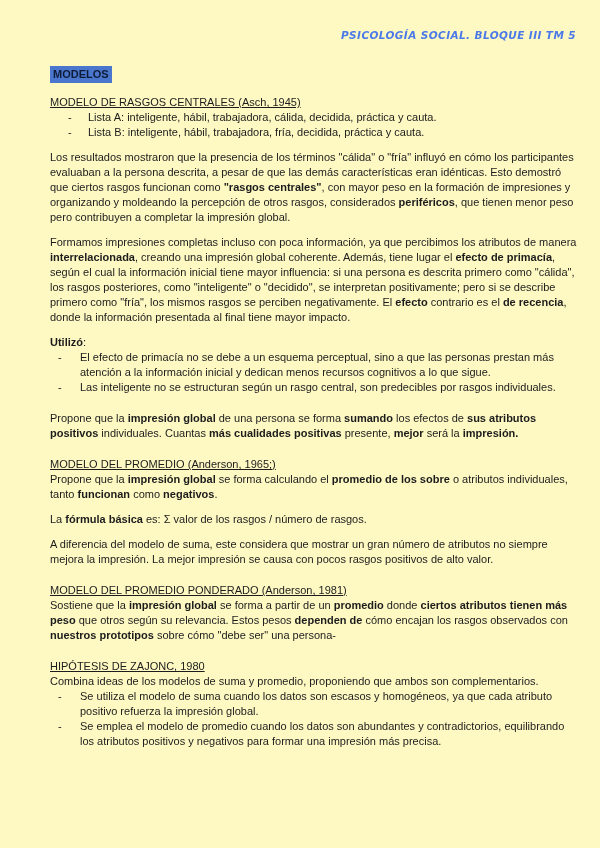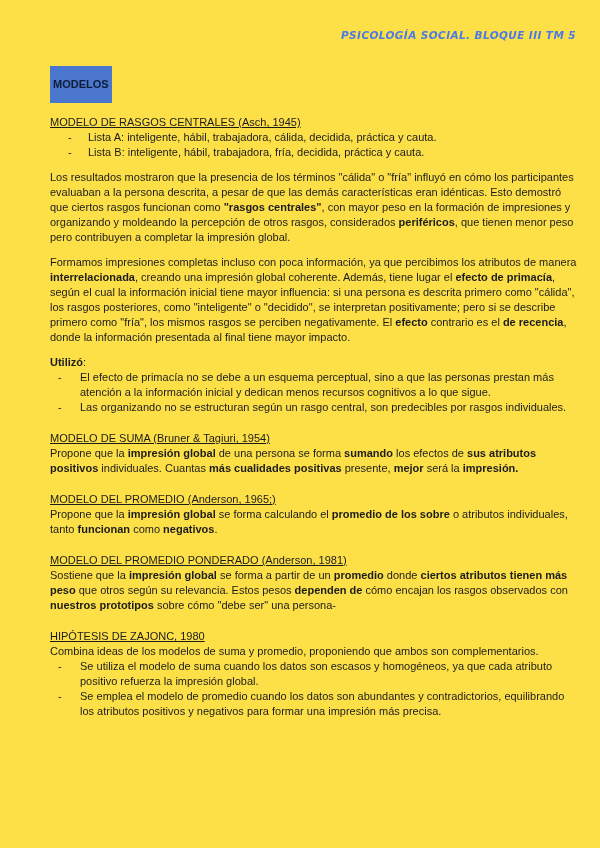--- a/index.html
+++ b/index.html
@@ -1,20 +1,20 @@
 <!DOCTYPE html>
 <html><head>
 <meta charset="utf-8">
 <style>
   html, body { margin: 0; padding: 0; background: #ffffff; }
   .page {
     position: relative;
     width: 600px;
     height: 848px;
-    background: #fde047;
+    background: #fef9c3;
     font-family: "Liberation Sans", sans-serif;
     color: #1c1c1c;
     overflow: hidden;
   }
   .doc-header {
     position: absolute;
     top: 29px;
     right: 24px;
     font-family: "DejaVu Sans", sans-serif;
     font-style: italic;
@@ -30,21 +30,21 @@
     width: 528px;
     font-size: 11px;
     line-height: 15px;
   }
   .highlight-wrap { margin-bottom: 11px; }
   .highlight {
     display: inline-block;
     background: #4a77cd;
     color: #0f1c38;
     font-weight: bold;
-    padding: 11px 3px;
+    padding: 1px 3px;
   }
   .section { margin-top: 16px; }
   .section:first-of-type { margin-top: 12px; }
   .heading { text-decoration: underline; }
   .para { margin-top: 10px; }
   .list { margin-top: 9px; }
   .heading + .para, .heading + .list { margin-top: 0; }
   .tight { margin-top: 0 !important; }
   .li-row { display: flex; padding-left: 8px; }
   .list.indent .li-row { padding-left: 18px; }
@@ -78,31 +78,32 @@
           <div class="para"><span>Los resultados mostraron que la presencia de los términos "cálida" o "fría" influyó en cómo los participantes evaluaban a la persona descrita, a pesar de que las demás características eran idénticas. Esto demostró que ciertos rasgos funcionan como </span><span class="b">"rasgos centrales"</span><span>, con mayor peso en la formación de impresiones y organizando y moldeando la percepción de otros rasgos, considerados </span><span class="b">periféricos</span><span>, que tienen menor peso pero contribuyen a completar la impresión global.</span></div>
           <div class="para"><span>Formamos impresiones completas incluso con poca información, ya que percibimos los atributos de manera </span><span class="b">interrelacionada</span><span>, creando una impresión global coherente. Además, tiene lugar el </span><span class="b">efecto de primacía</span><span>, según el cual la información inicial tiene mayor influencia: si una persona es descrita primero como "cálida", los rasgos posteriores, como "inteligente" o "decidido", se interpretan positivamente; pero si se describe primero como "fría", los mismos rasgos se perciben negativamente. El </span><span class="b">efecto</span><span> contrario es el </span><span class="b">de recencia</span><span>, donde la información presentada al final tiene mayor impacto.</span></div>
           <div class="para"><span class="b">Utilizó</span><span>:</span></div>
           <div class="list tight">
             <div class="li-row">
               <span class="dash">-</span>
               <span class="li-text"><span>El efecto de primacía no se debe a un esquema perceptual, sino a que las personas prestan más atención a la información inicial y dedican menos recursos cognitivos a lo que sigue.</span></span>
             </div>
             <div class="li-row">
               <span class="dash">-</span>
-              <span class="li-text"><span>Las organizando no se estructuran según un rasgo central, son predecibles por rasgos individuales.</span></span>
+              <span class="li-text"><span>Las inteligente no se estructuran según un rasgo central, son predecibles por rasgos individuales.</span></span>
             </div>
           </div>
         </section>
         <section class="section">
-          <div class="heading">MODELO DE SUMA (Bruner &amp; Tagiuri, 1954)</div>
           <div class="para"><span>Propone que la </span><span class="b">impresión global</span><span> de una persona se forma </span><span class="b">sumando</span><span> los efectos de </span><span class="b">sus atributos positivos</span><span> individuales. Cuantas </span><span class="b">más cualidades positivas</span><span> presente, </span><span class="b">mejor</span><span> será la </span><span class="b">impresión.</span></div>
         </section>
         <section class="section">
           <div class="heading">MODELO DEL PROMEDIO (Anderson, 1965;)</div>
           <div class="para"><span>Propone que la </span><span class="b">impresión global</span><span> se forma calculando el </span><span class="b">promedio de los sobre</span><span> o atributos individuales, tanto </span><span class="b">funcionan</span><span> como </span><span class="b">negativos</span><span>.</span></div>
+          <div class="para"><span>La </span><span class="b">fórmula básica</span><span> es: Σ valor de los rasgos / número de rasgos.</span></div>
+          <div class="para"><span>A diferencia del modelo de suma, este considera que mostrar un gran número de atributos no siempre mejora la impresión. La mejor impresión se causa con pocos rasgos positivos de alto valor.</span></div>
         </section>
         <section class="section">
           <div class="heading">MODELO DEL PROMEDIO PONDERADO (Anderson, 1981)</div>
           <div class="para"><span>Sostiene que la </span><span class="b">impresión global</span><span> se forma a partir de un </span><span class="b">promedio</span><span> donde </span><span class="b">ciertos atributos tienen más peso</span><span> que otros según su relevancia. Estos pesos </span><span class="b">dependen de</span><span> cómo encajan los rasgos observados con </span><span class="b">nuestros prototipos</span><span> sobre cómo "debe ser" una persona-</span></div>
         </section>
         <section class="section">
           <div class="heading">HIPÓTESIS DE ZAJONC, 1980</div>
           <div class="para"><span>Combina ideas de los modelos de suma y promedio, proponiendo que ambos son complementarios.</span></div>
           <div class="list tight">
             <div class="li-row">

